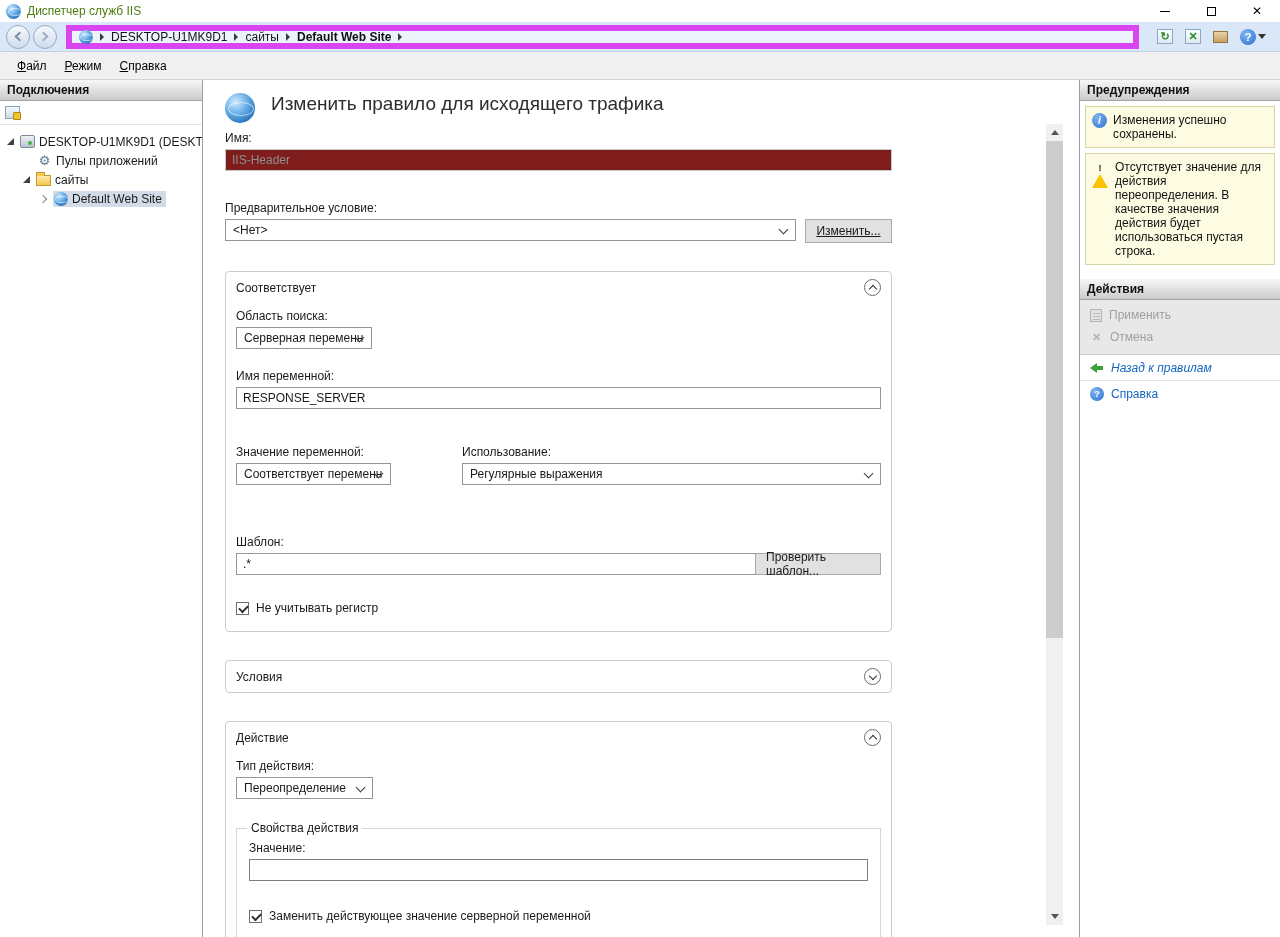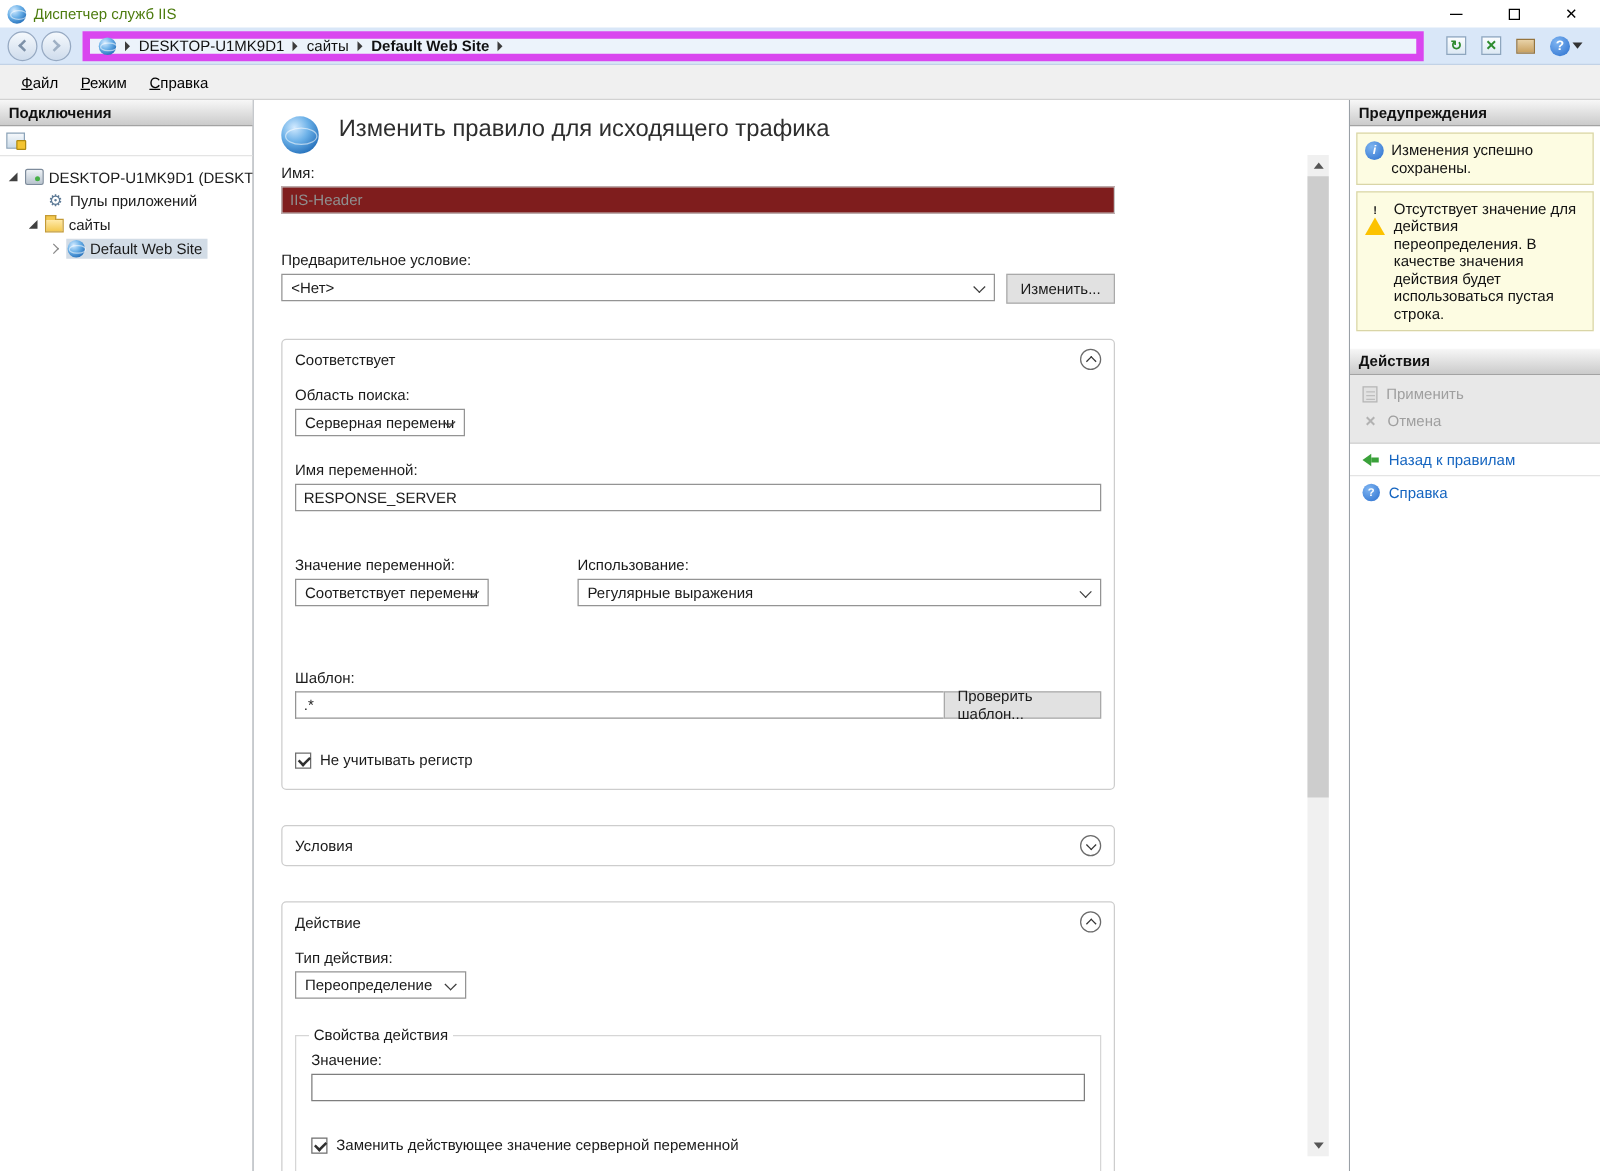--- a/index.html
+++ b/index.html
@@ -70,21 +70,21 @@
   .page-title { font-size:19px; color:#2e2e2e; }
   .field-label { margin:8px 0 4px; color:#1a1a1a; }
   .text-input { width:100%; height:22px; border:1px solid #949494; padding:0 6px; font:12px "Liberation Sans", sans-serif; color:#1a1a1a; background:#fff; outline:none; }
   .text-input:disabled { background:#7f1d1d; border-color:#c6c6c6; color:#8f8f8f; }
   .combo { height:22px; border:1px solid #949494; background:#fff; display:flex; align-items:center; padding:0 22px 0 7px; position:relative; white-space:nowrap; overflow:hidden; cursor:default; }
   .combo::after { content:''; position:absolute; right:8px; top:6px; width:6px; height:6px; border-right:1px solid #3c3c3c; border-bottom:1px solid #3c3c3c; transform:rotate(45deg); }
   .w136 { width:136px; } .w155 { width:155px; } .w137 { width:137px; }
   .btn { height:24px; background:#e1e1e1; border:1px solid #a9a9a9; font:12px "Liberation Sans", sans-serif; display:flex; align-items:center; justify-content:center; padding:0 10px; cursor:default; }
   .row { display:flex; gap:9px; }
   .row .combo { flex:1; }
-  .btn-edit { width:87px; }
+  .btn-edit { width:87px;text-decoration:underline; }
   .section { border:1px solid #cdcdcd; border-radius:4px; margin-top:28px; background:#fff; }
   .section-header { display:flex; align-items:center; justify-content:space-between; padding:7px 10px; }
   .section-body { padding:0 10px 16px; }
   .chev { width:17px; height:17px; min-width:17px; border:1px solid #6b6b6b; border-radius:50%; position:relative; background:#fff; }
   .chev::after { content:''; position:absolute; left:5px; width:5px; height:5px; border-left:1px solid #333; border-bottom:1px solid #333; }
   .chev.up::after { top:6px; transform:rotate(135deg); }
   .chev.down::after { top:4px; transform:rotate(-45deg); }
   .mt6 { margin-top:6px; } .mt20 { margin-top:20px; } .mt26 { margin-top:26px; } .mt50 { margin-top:50px; }
   .row2 { display:flex; margin-top:36px; }
   .col1 { width:226px; }
@@ -354,21 +354,21 @@
     <div class="actions-group-disabled">
       <div class="action-row disabled">
         <span class="apply-icon"></span>
         <span>Применить</span>
       </div>
       <div class="action-row disabled">
         <span class="cancel-icon">✕</span>
         <span>Отмена</span>
       </div>
     </div>
-    <div class="action-row link sep-line" style="height:26px;">
+    <div class="action-row link sep-line" style="height:26px;font-style:italic;">
       <span class="back-arrow"></span>
       <span>Назад к правилам</span>
     </div>
     <div class="action-row link" style="height:26px;">
       <span class="help-icon-sm">?</span>
       <span>Справка</span>
     </div>
   </div>
 
 </div>

